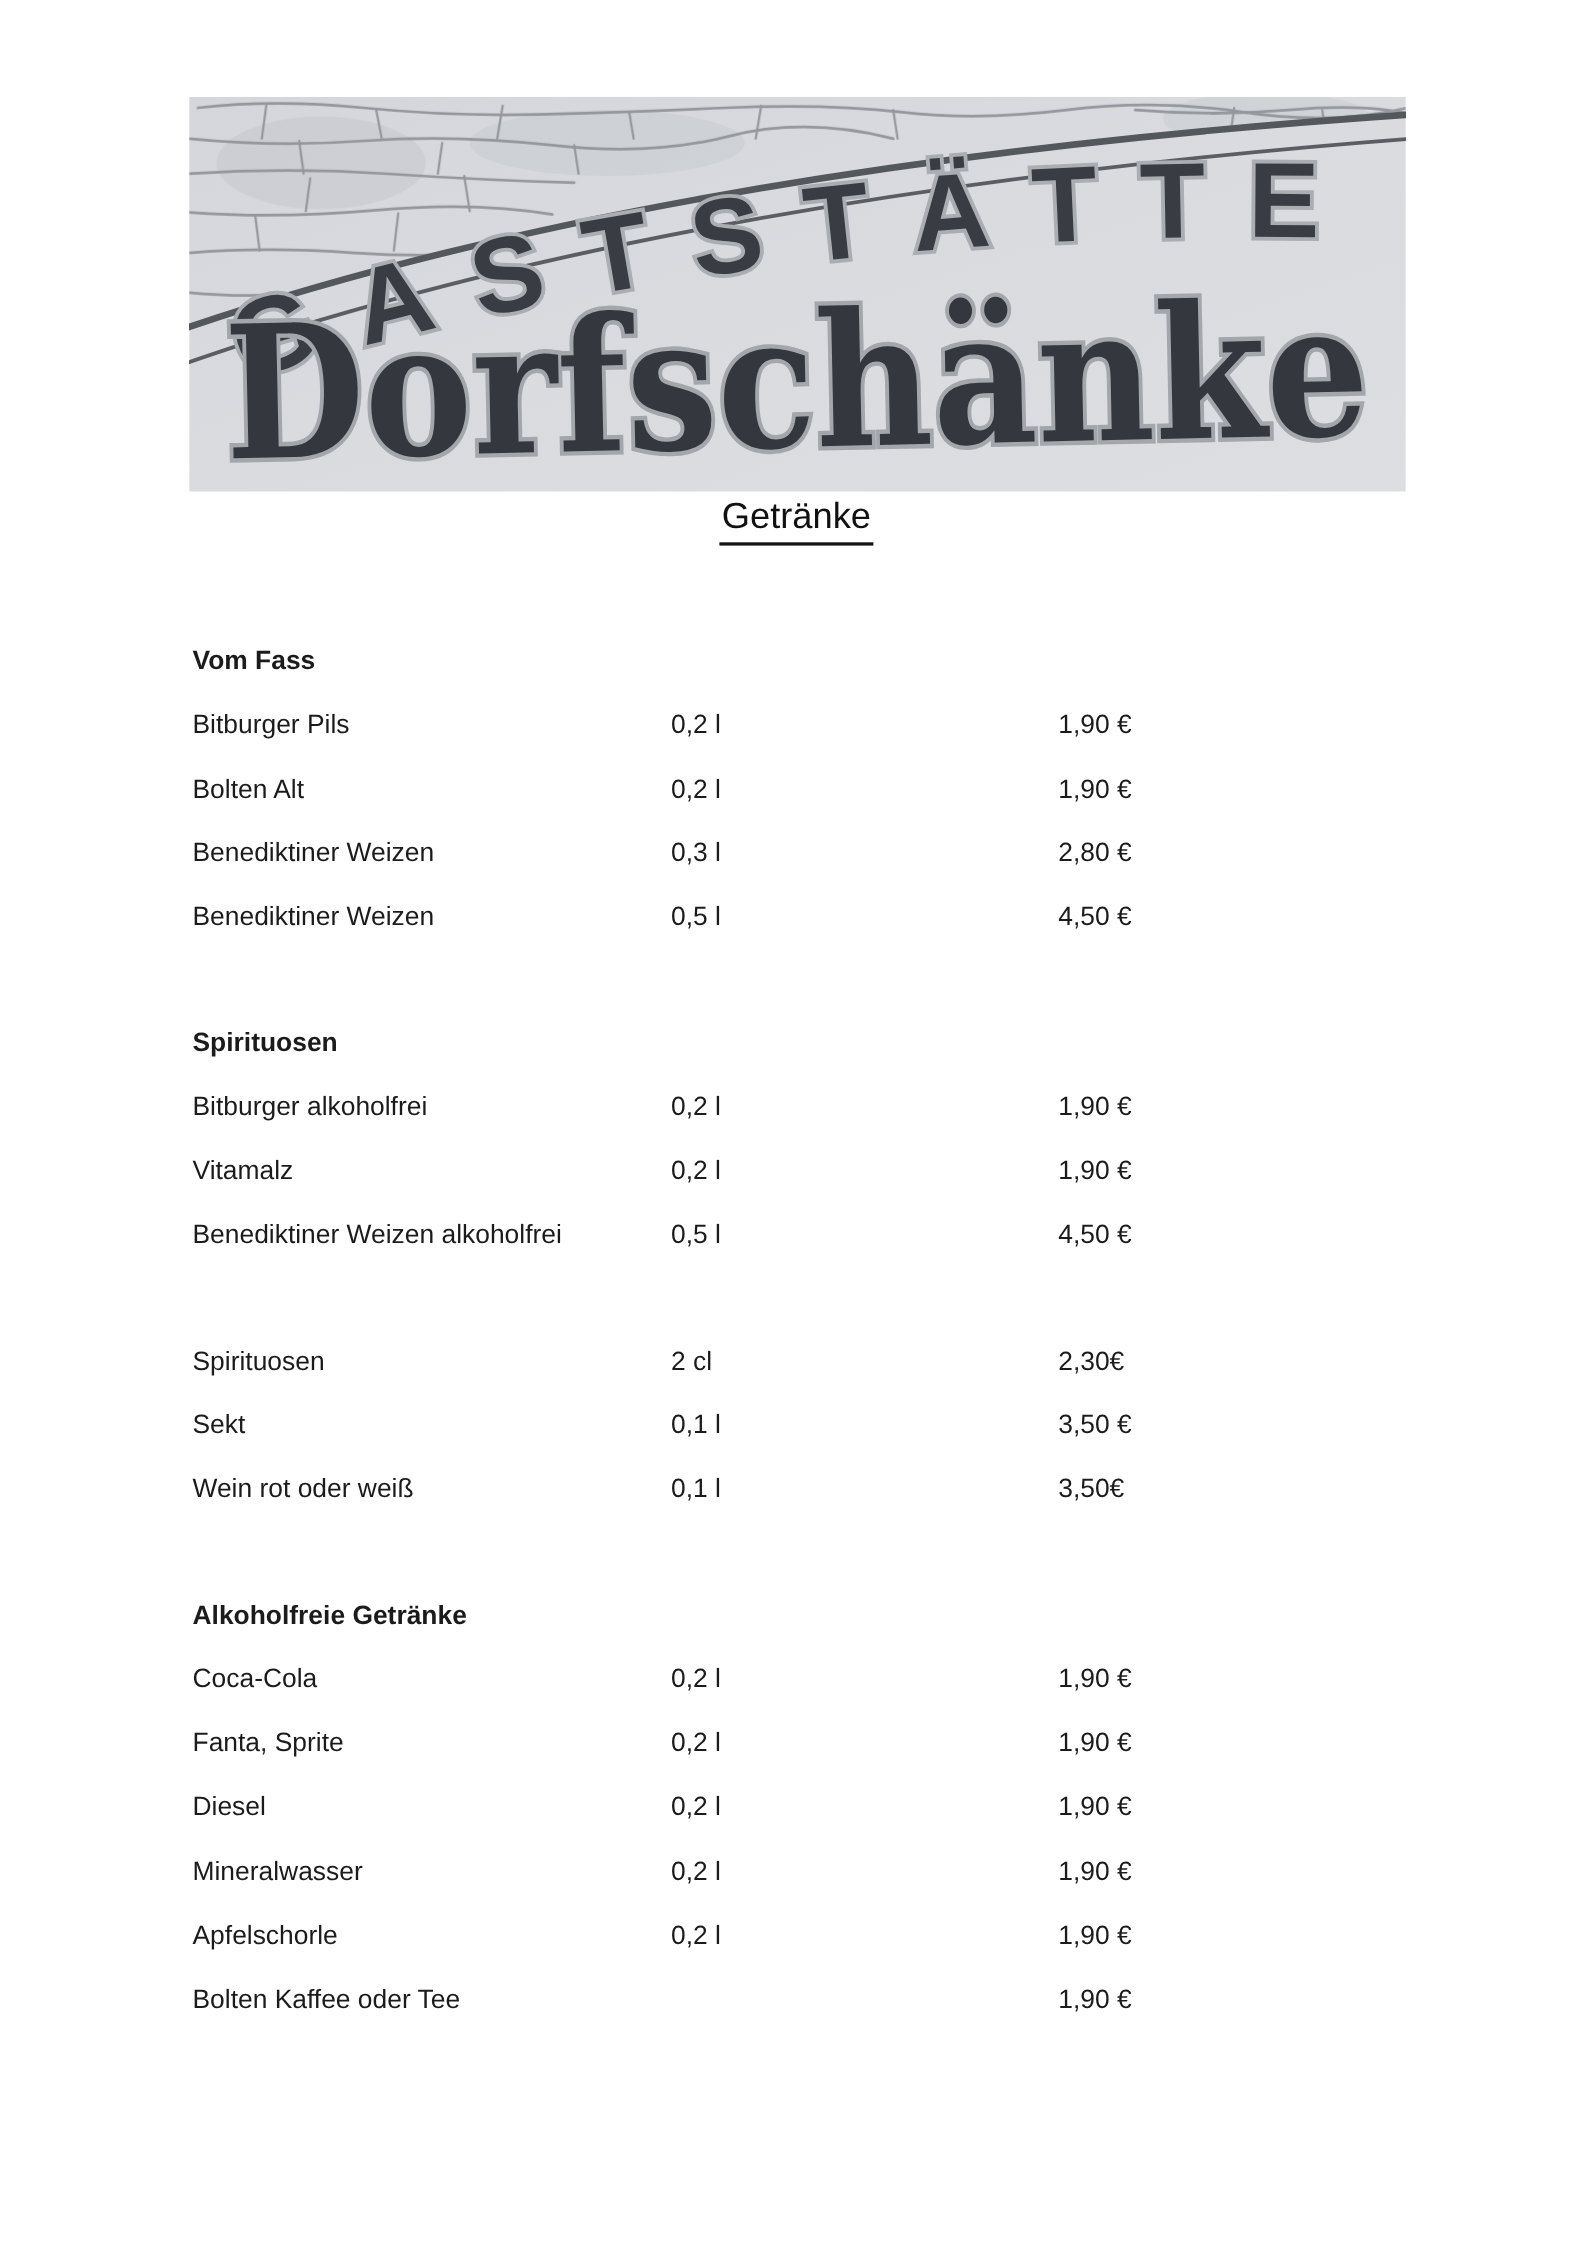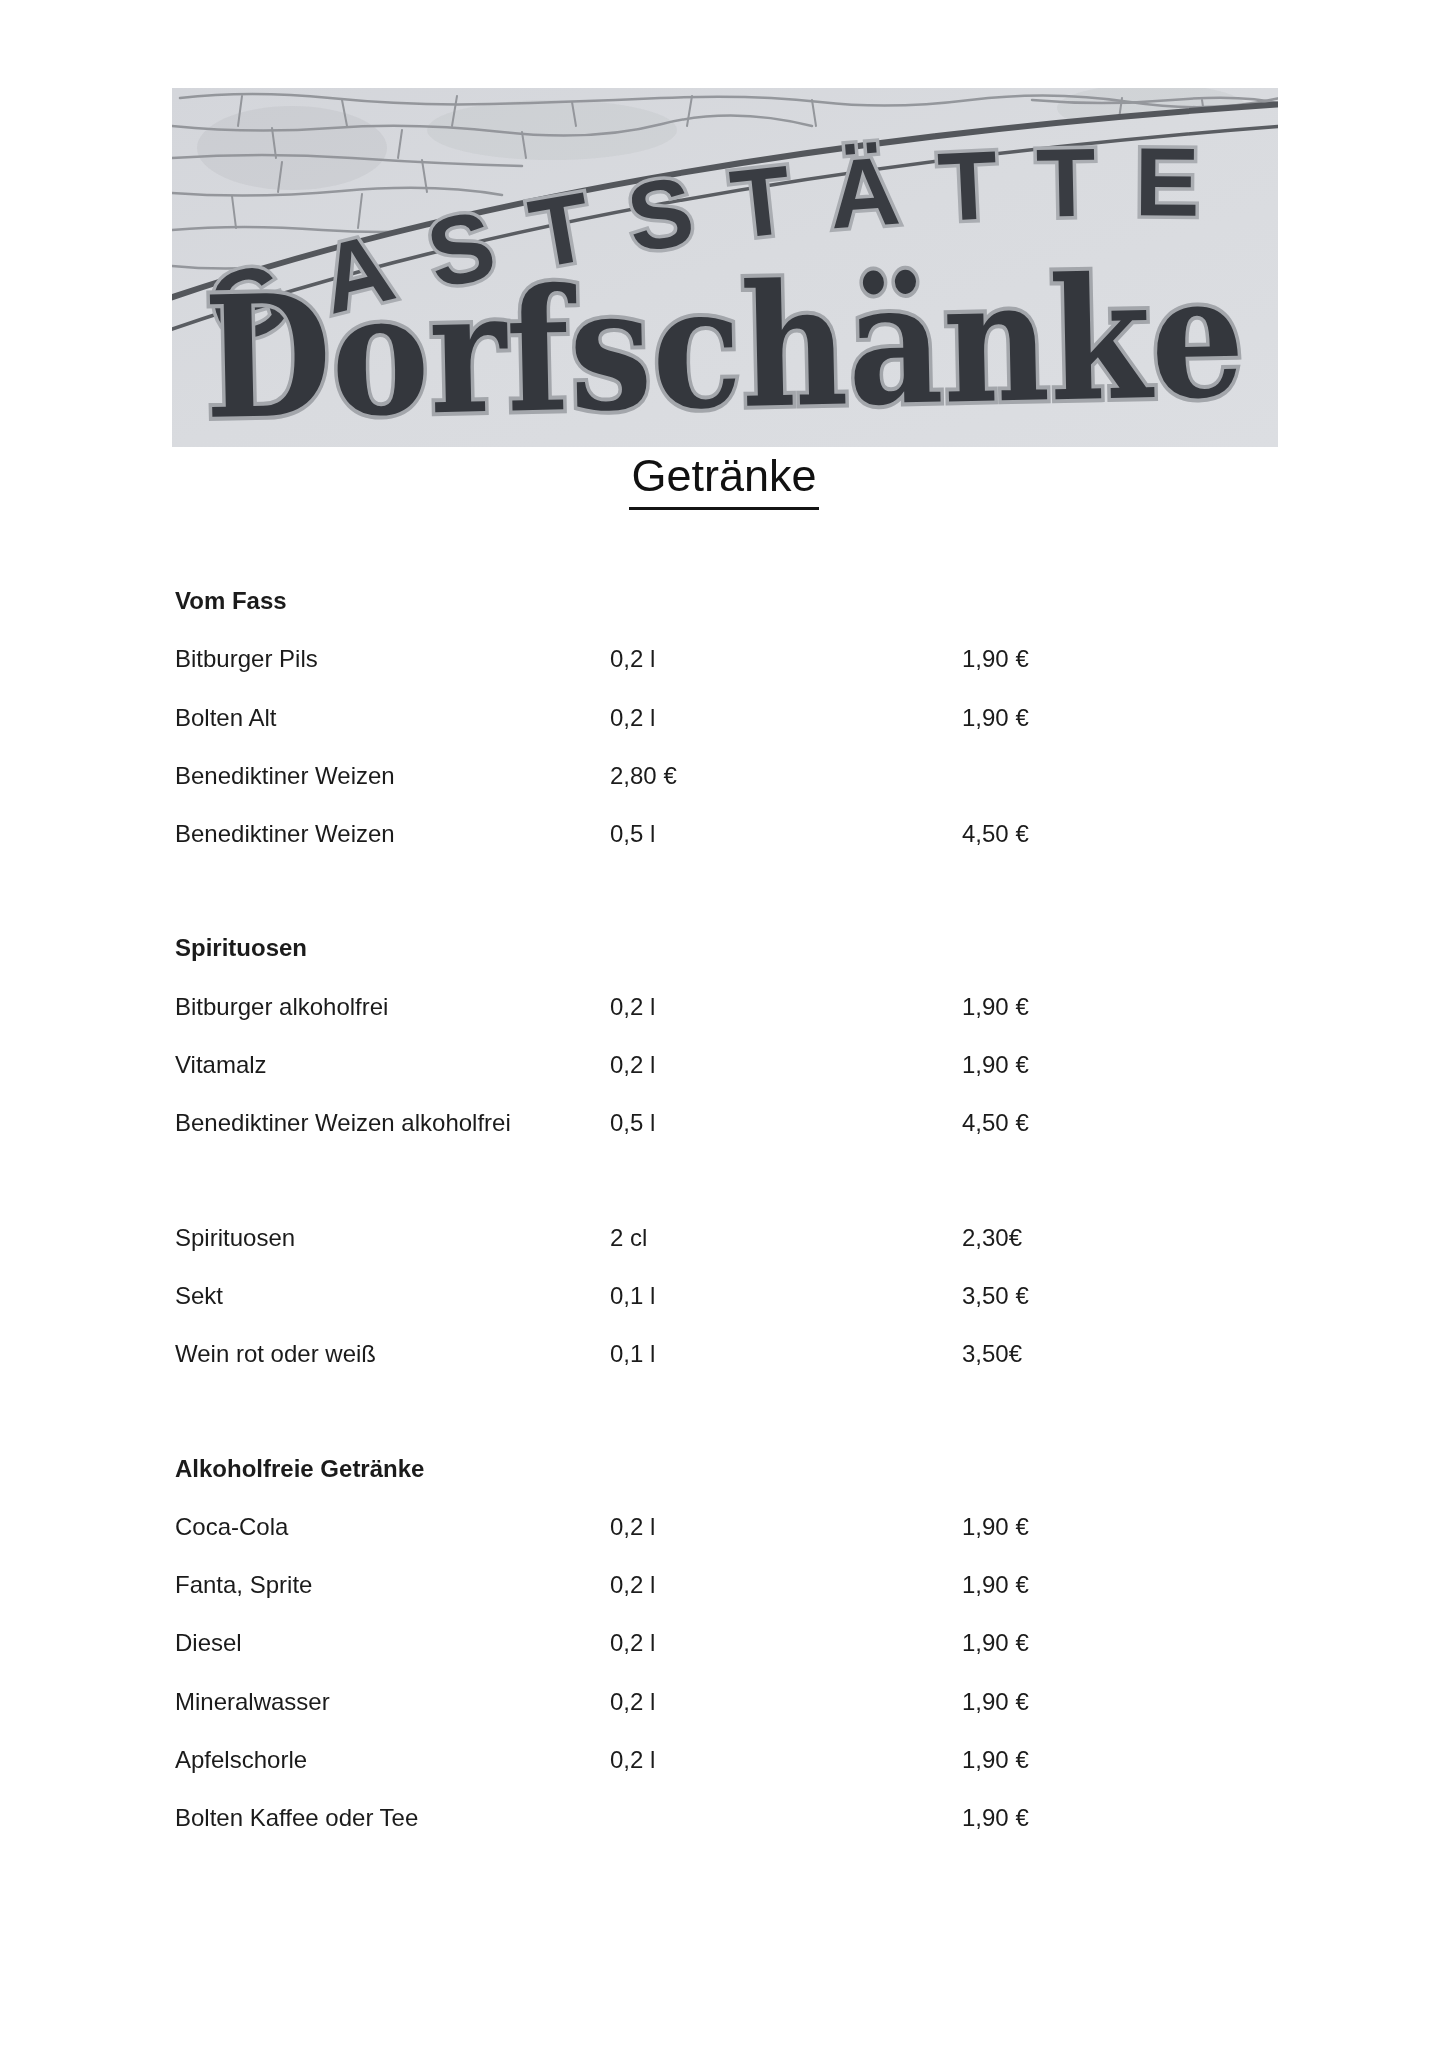--- a/index.html
+++ b/index.html
@@ -23,21 +23,21 @@
   }
   .banner svg { display: block; width: 100%; height: 100%; }
 
   
   .menu-title {
     position: absolute;
     left: 0;
     top: 450px;
     width: 100%;
     text-align: center;
-    font-size: 45px;
+    font-size: 33px;
     line-height: 1.15;
     color: #111111;
   }
   .menu-title .underline {
     display: inline-block;
     padding: 0 2px 5px 2px;
     border-bottom: 3.5px solid #141414;
   }
 
   
@@ -140,20 +140,21 @@
           <div class="cell size">0,2 l</div>
           <div class="cell price">1,90 €</div>
         </div>
         <div class="menu-row">
           <div class="cell name">Bolten Alt</div>
           <div class="cell size">0,2 l</div>
           <div class="cell price">1,90 €</div>
         </div>
         <div class="menu-row">
           <div class="cell name">Benediktiner Weizen</div>
+          <div class="cell size">0,3 l</div>
           <div class="cell price">2,80 €</div>
         </div>
         <div class="menu-row">
           <div class="cell name">Benediktiner Weizen</div>
           <div class="cell size">0,5 l</div>
           <div class="cell price">4,50 €</div>
         </div>
       </section>
       <section class="menu-section">
         <div class="menu-row">

